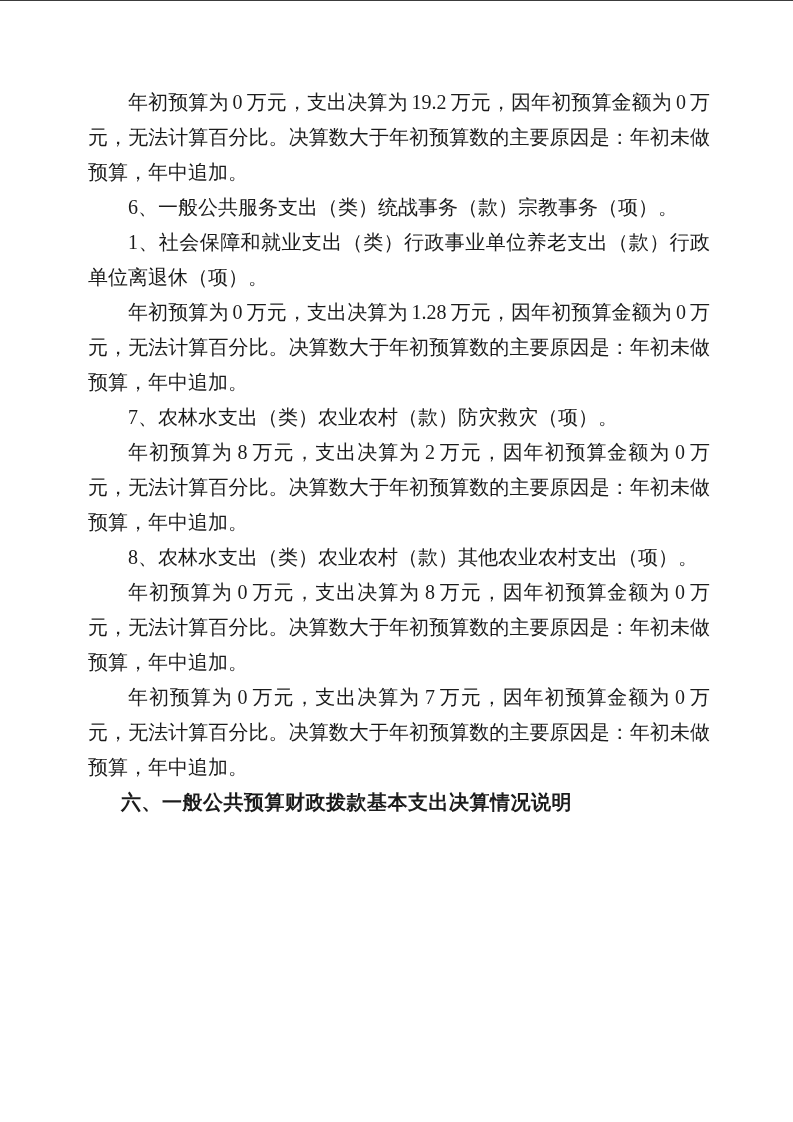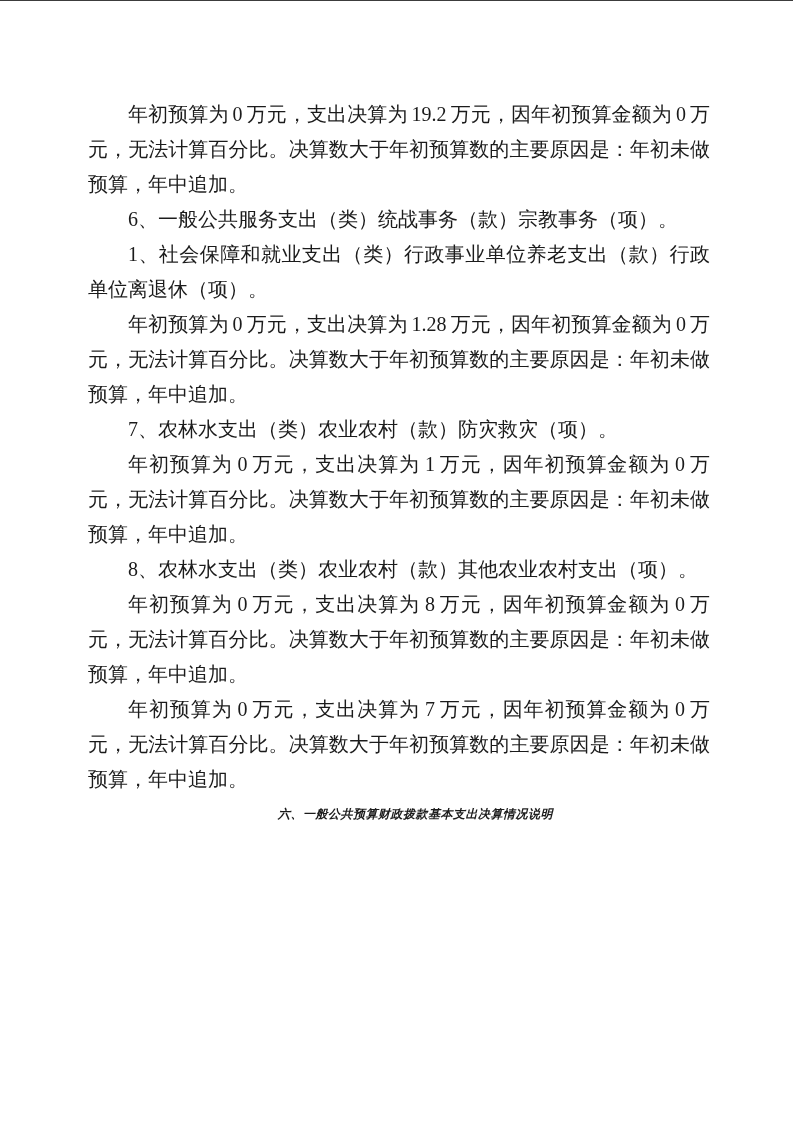--- a/index.html
+++ b/index.html
@@ -18,55 +18,54 @@
     position: absolute;
     top: 0;
     left: 0;
     width: 793px;
     height: 1px;
     background: #3c3c3c;
   }
   .page {
     position: absolute;
     left: 88px;
-    top: 97px;
+    top: 85px;
     width: 622px;
   }
   .page p,
   .page h2 {
     margin: 0;
     padding: 0;
     font-size: 20px;
     line-height: 35px;
   }
   p.body-par {
     font-family: "Liberation Serif", "DejaVu Serif", serif;
     text-indent: 40px;
     text-align: justify;
     word-spacing: -1px;
   }
   h2.section-heading {
     font-family: "Liberation Sans", "DejaVu Sans", sans-serif;
     font-weight: bold;
-    font-size: 12px;
+    font-size: 20px;
     text-indent: 33px;
-    text-align: center;
+    text-align: left;
     letter-spacing: 0.5px;
-    font-style: italic;
   }
 </style>
 </head>
 <body style="background: rgb(255, 255, 255); color: rgb(27, 27, 27);">
 
 <div class="page-top-edge"></div>
 
 <div class="page">
   <p class="body-par">年初预算为 0 万元，支出决算为 19.2 万元，因年初预算金额为 0 万元，无法计算百分比。决算数大于年初预算数的主要原因是：年初未做预算，年中追加。</p>
   <p class="body-par">6、一般公共服务支出（类）统战事务（款）宗教事务（项）。</p>
   <p class="body-par">1、社会保障和就业支出（类）行政事业单位养老支出（款）行政单位离退休（项）。</p>
   <p class="body-par">年初预算为 0 万元，支出决算为 1.28 万元，因年初预算金额为 0 万元，无法计算百分比。决算数大于年初预算数的主要原因是：年初未做预算，年中追加。</p>
   <p class="body-par">7、农林水支出（类）农业农村（款）防灾救灾（项）。</p>
-  <p class="body-par">年初预算为 0 万元，支出决算为 1 万元，因年初预算金额为 0 万元，无法计算百分比。决算数大于年初预算数的主要原因是：年初未做预算，年中追加。</p>
+  <p class="body-par">年初预算为 8 万元，支出决算为 2 万元，因年初预算金额为 0 万元，无法计算百分比。决算数大于年初预算数的主要原因是：年初未做预算，年中追加。</p>
   <p class="body-par">8、农林水支出（类）农业农村（款）其他农业农村支出（项）。</p>
   <p class="body-par">年初预算为 0 万元，支出决算为 8 万元，因年初预算金额为 0 万元，无法计算百分比。决算数大于年初预算数的主要原因是：年初未做预算，年中追加。</p>
   <p class="body-par">年初预算为 0 万元，支出决算为 7 万元，因年初预算金额为 0 万元，无法计算百分比。决算数大于年初预算数的主要原因是：年初未做预算，年中追加。</p>
   <h2 class="section-heading">六、一般公共预算财政拨款基本支出决算情况说明</h2>
 </div>
 
 </body></html>

